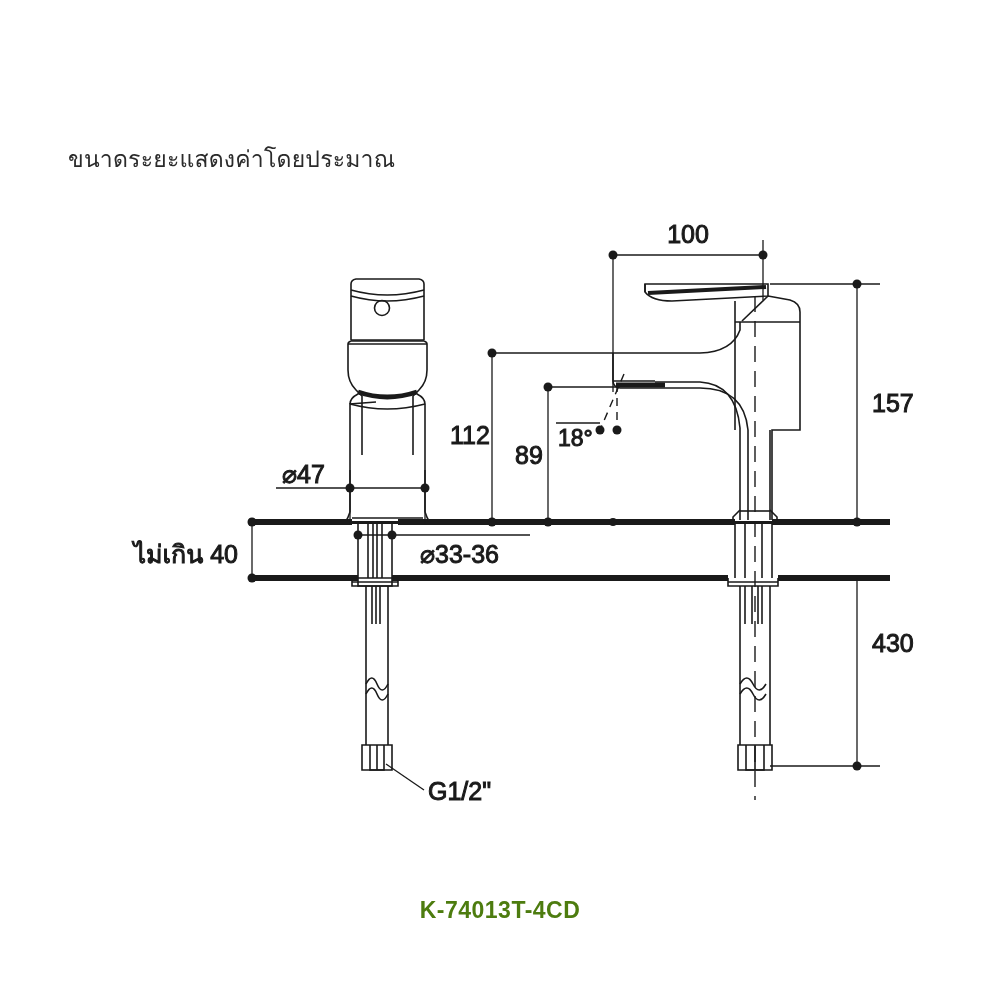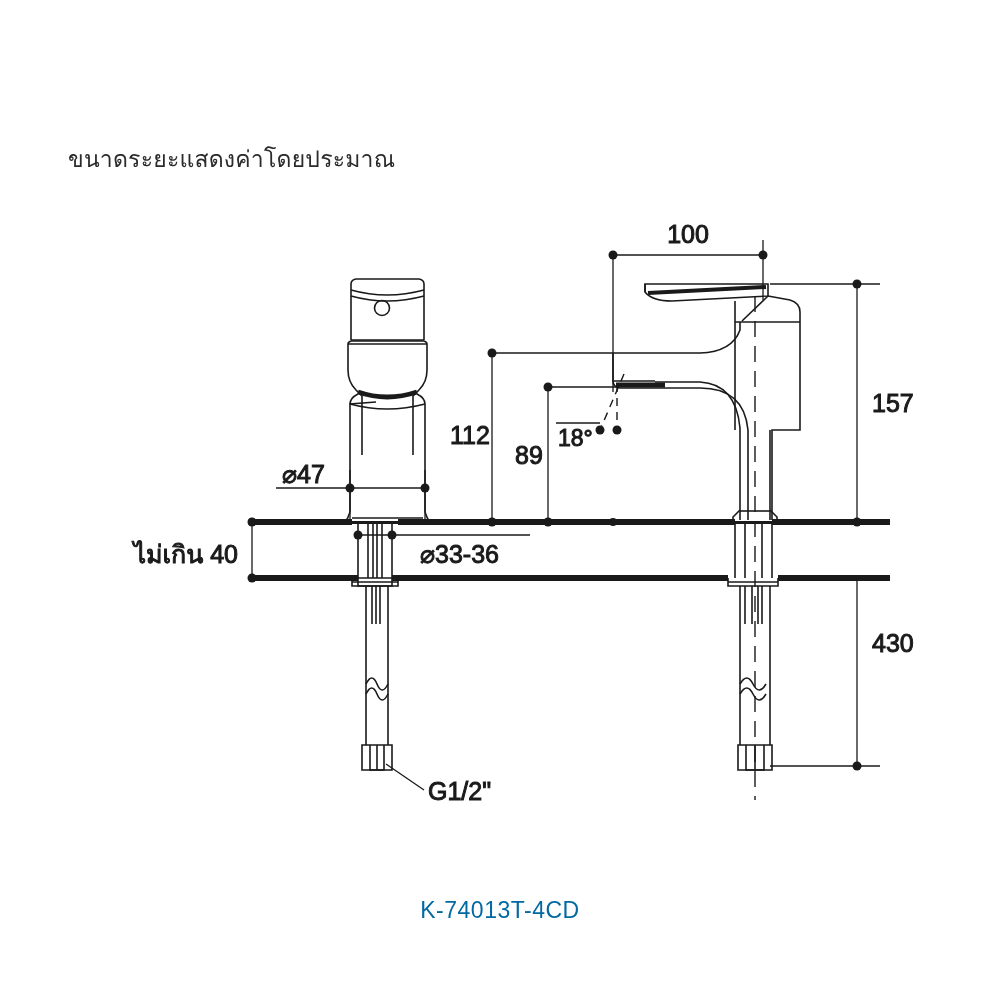--- a/index.html
+++ b/index.html
@@ -32,23 +32,23 @@
     white-space: pre;
   }
   .note-line { display: block; }
   .model-label {
     position: absolute;
     left: 0;
     top: 897px;
     width: 1000px;
     text-align: center;
     font-size: 23px;
-    font-weight: normal;
+    font-weight: bold;
     letter-spacing: 0.5px;
-    color: #0369a1;
+    color: #4d7c0f;
   }
   svg text {
     font-family: "Liberation Sans", "DejaVu Sans", sans-serif;
     fill: #1a1a1a;
   }
   .dimtext { font-size: 25px; }
   .dimtext-sm { font-size: 23px; }
 </style>
 </head>
 <body>

